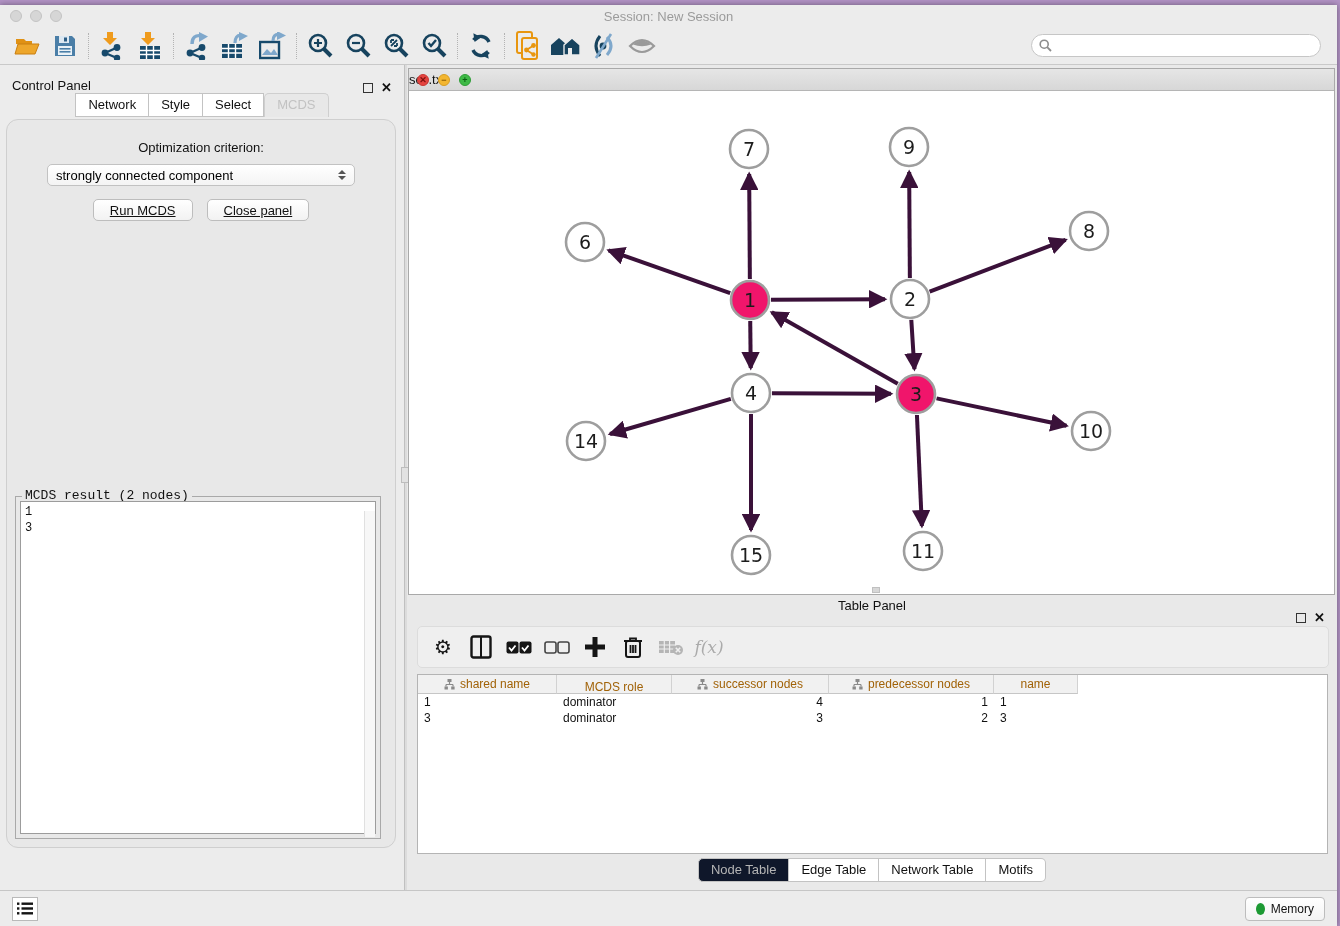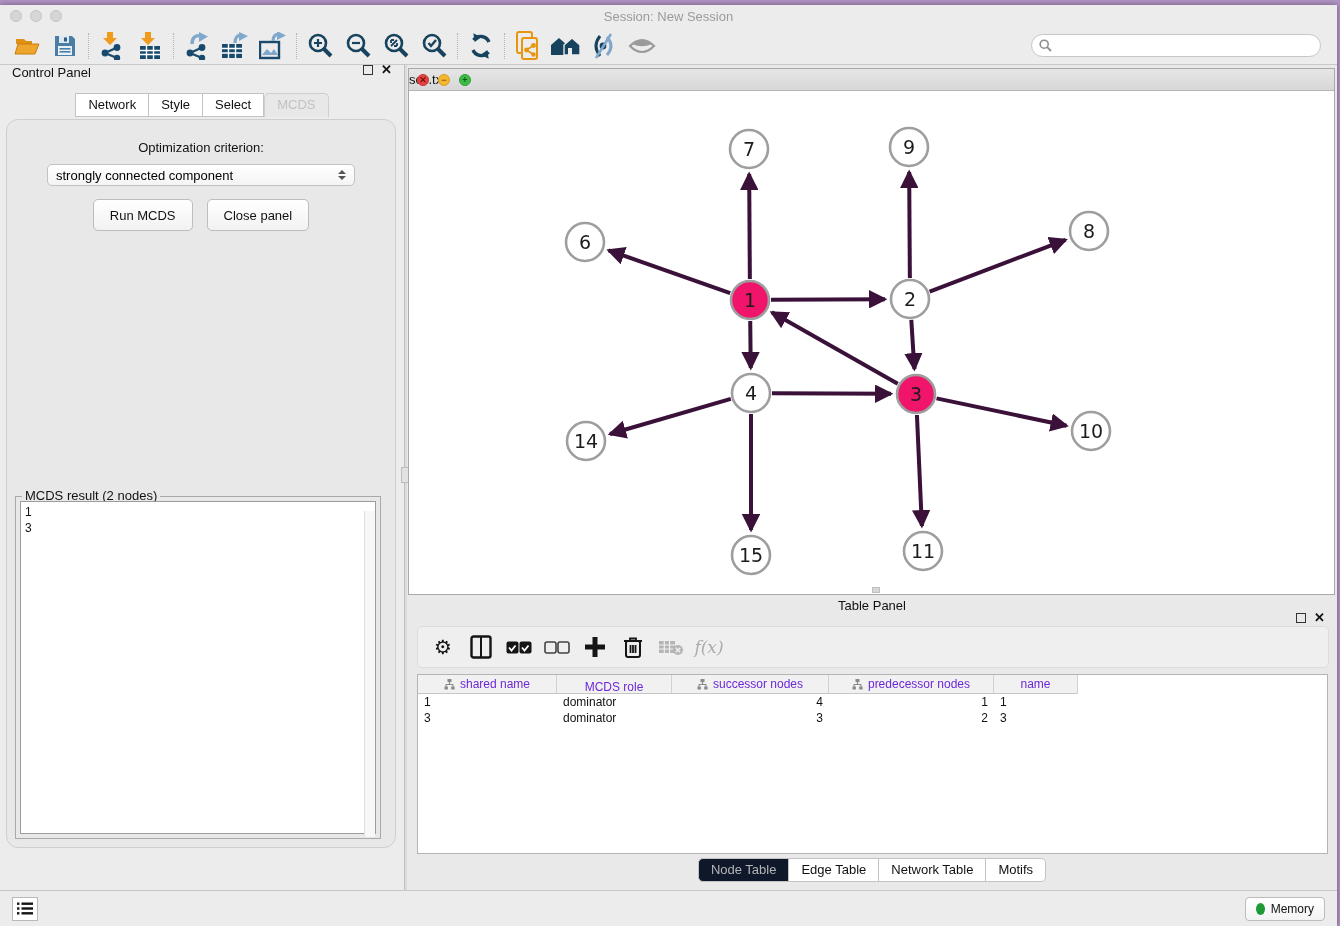--- a/index.html
+++ b/index.html
@@ -18,39 +18,39 @@
   .tbtn { width:38px; height:30px; display:flex; align-items:center; justify-content:center; cursor:default; }
   .tsep { width:1px; height:26px; margin:0 4px; border-left:1px dotted #b3b3b3; }
   .search-wrap { margin-left:auto; margin-right:8px; width:290px; height:23px; background:#fff; border:1px solid #c6c6c6; border-radius:12px; display:flex; align-items:center; padding:0 7px; }
   .search-wrap input { border:none; outline:none; flex:1; font-size:12px; background:transparent; margin-left:5px; }
 
   
   .main { flex:1; position:relative; background:#e9e9e9; }
 
   
   .control-panel { position:absolute; left:0; top:0; bottom:0; width:404px; background:#ececec; }
-  .cp-header { height:28px; display:flex; align-items:flex-start; padding:0 12px;gap:24px; }
+  .cp-header { height:28px; display:flex; align-items:flex-end; padding:0 12px;gap:24px; }
   .cp-title { font-size:13px; color:#111; }
   .panel-icons { margin-left:auto; display:flex; gap:8px; align-items:center; }
   .float-box { width:10px; height:10px; border:1.5px solid #333; }
   .close-x { font-size:13px; font-weight:bold; color:#111; line-height:10px; }
   .cp-tabs { display:flex; justify-content:center; position:relative; z-index:2; }
   .cp-tab { font-size:13px; padding:3px 12px 4px; background:#fff; border:1px solid #c3c3c3; border-left:none; color:#111; }
   .cp-tab:first-child { border-left:1px solid #c3c3c3; }
   .cp-tab.active { background:#e8e8e8; color:#c2c2c2; border:1px solid #cfcfcf; border-bottom:none; border-radius:5px 5px 0 0; }
   .cp-body { position:absolute; left:6px; right:8px; top:54px; bottom:42px; background:#e8e8e8; border:1px solid #cfcfcf; border-radius:12px; }
   .opt-label { text-align:center; font-size:13px; color:#111; margin-top:20px; }
   .mac-select { margin:9px auto 0; width:308px; height:22px; background:linear-gradient(#ffffff,#f4f4f4); border:1px solid #c2c2c2; border-radius:5px; display:flex; align-items:center; padding:0 8px; font-size:13px; }
   .chevrons { margin-left:auto; display:flex; flex-direction:column; gap:2px; }
   .chevrons i { display:block; width:0; height:0; border-left:4px solid transparent; border-right:4px solid transparent; }
   .chev-up { border-bottom:4px solid #555; }
   .chev-dn { border-top:4px solid #555; }
   .cp-buttons { display:flex; justify-content:center; gap:14px; margin-top:13px; }
-  .mac-btn { height:32px; padding:0 16px; background:linear-gradient(#ffffff,#f2f2f2); border:1px solid #bdbdbd; border-radius:5px; font-size:13px; color:#111; display:flex; align-items:center; }
-  .fieldset { position:absolute; left:8px; right:14px; top:376px; bottom:8px; border:1px solid #a9a9a9; background:#e8e8e8; }
+  .mac-btn { height:22px; padding:0 16px; background:linear-gradient(#ffffff,#f2f2f2); border:1px solid #bdbdbd; border-radius:5px; font-size:13px; color:#111; display:flex; align-items:center;text-decoration:underline; }
+  .fieldset { position:absolute; left:8px; right:14px; top:376px; bottom:8px; border:1px solid #a9a9a9; background:#e8e8e8;font-family:Liberation Mono, monospace; }
   .fieldset legend { font-size:13px; color:#111; margin-left:4px; padding:0 3px; }
   .result-area { position:absolute; left:4px; right:4px; top:4px; bottom:4px; background:#fff; border:1px solid #9c9c9c; font-size:12px; color:#111; padding:2px 4px; white-space:pre; line-height:16px; }
   .result-scroll { position:absolute; top:1px; bottom:1px; right:1px; width:11px; background:#f7f7f7; border-left:1px solid #e0e0e0; }
 
   
   .v-splitter { position:absolute; left:404px; top:0; bottom:0; width:3px; background:#dcdcdc; border-left:1px solid #c0c0c0; }
   .v-grip { position:absolute; left:-4px; top:402px; width:9px; height:16px; background:#e2e2e2; border:1px solid #bdbdbd; }
 
   
   .right-area { position:absolute; left:407px; right:0; top:0; bottom:0; }
@@ -68,21 +68,21 @@
   
   .table-panel { position:absolute; left:0; right:0; top:533px; bottom:2px; background:#e9e9e9; }
   .tp-header { height:26px; display:flex; align-items:center; padding:0 12px;flex-direction:column; }
   .tp-title { font-size:13px; color:#111; }
   .tp-toolbar { margin:2px 8px 0 10px; height:42px; background:#efefef; border:1px solid #dcdcdc; border-radius:5px; display:flex; align-items:center; padding:0 8px; gap:4px; }
   .ttbtn { width:34px; height:32px; display:flex; align-items:center; justify-content:center; }
   .fx-label { font-family:"DejaVu Serif",serif; font-style:italic; font-size:17px; color:#ababab; }
   .gear-glyph { font-size:20px; color:#151515; font-family:"DejaVu Sans",sans-serif; }
   .data-table { position:absolute; left:10px; right:9px; top:76px; bottom:34px; background:#fff; border:1px solid #b4b4b4; overflow:hidden; }
   .thead { display:flex; height:19px; }
-  .th { background:#f1f1f1; border-right:1px solid #d2d2d2; border-bottom:1px solid #c6c6c6; display:flex; align-items:center; justify-content:center; gap:5px; font-size:12px; color:#6d28d9; }
+  .th { background:#f1f1f1; border-right:1px solid #d2d2d2; border-bottom:1px solid #c6c6c6; display:flex; align-items:center; justify-content:center; gap:5px; font-size:12px; color:#a16207; }
   .trow { display:flex; height:16px; }
   .td { font-size:12px; color:#111; padding:0 6px; line-height:16px; white-space:nowrap; overflow:hidden; }
   .tp-tabs { position:absolute; bottom:6px; left:0; right:0; display:flex; justify-content:center; }
   .tp-tab { font-size:13px; padding:3px 12px 4px; background:#fff; border:1px solid #c3c3c3; border-left:none; color:#111; }
   .tp-tab:first-child { border-left:1px solid #c3c3c3; border-radius:5px 0 0 5px; }
   .tp-tab:last-child { border-radius:0 5px 5px 0; }
   .tp-tab.active { background:#0f172a; color:#b5b5b5; }
 
   
   .statusbar { height:36px; background:#ececec; border-top:1px solid #c6c6c6; display:flex; align-items:center; padding:12px 12px; }

